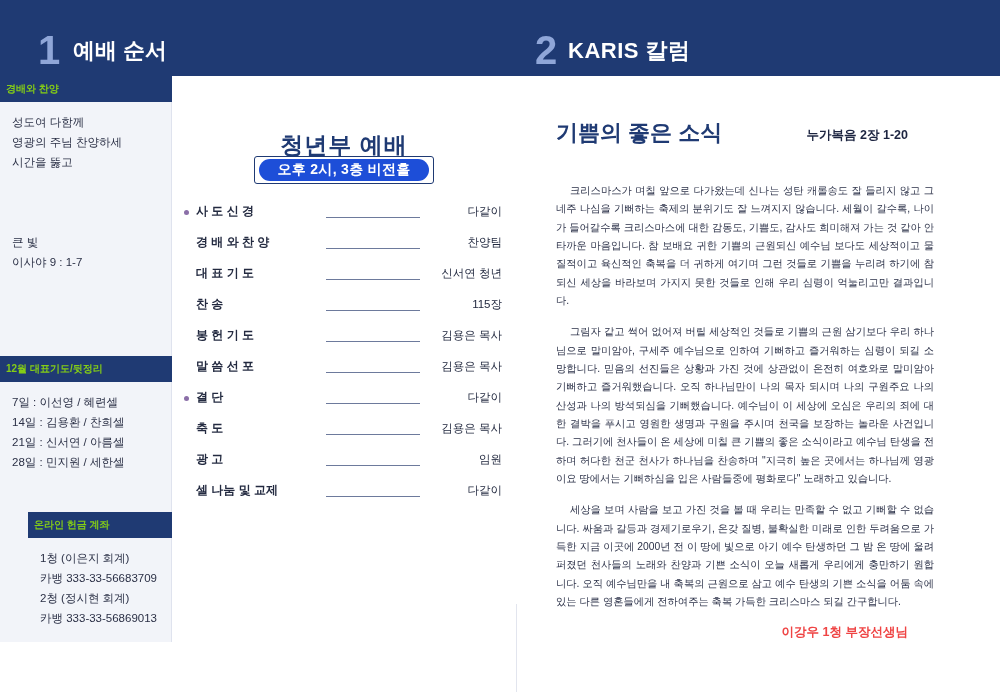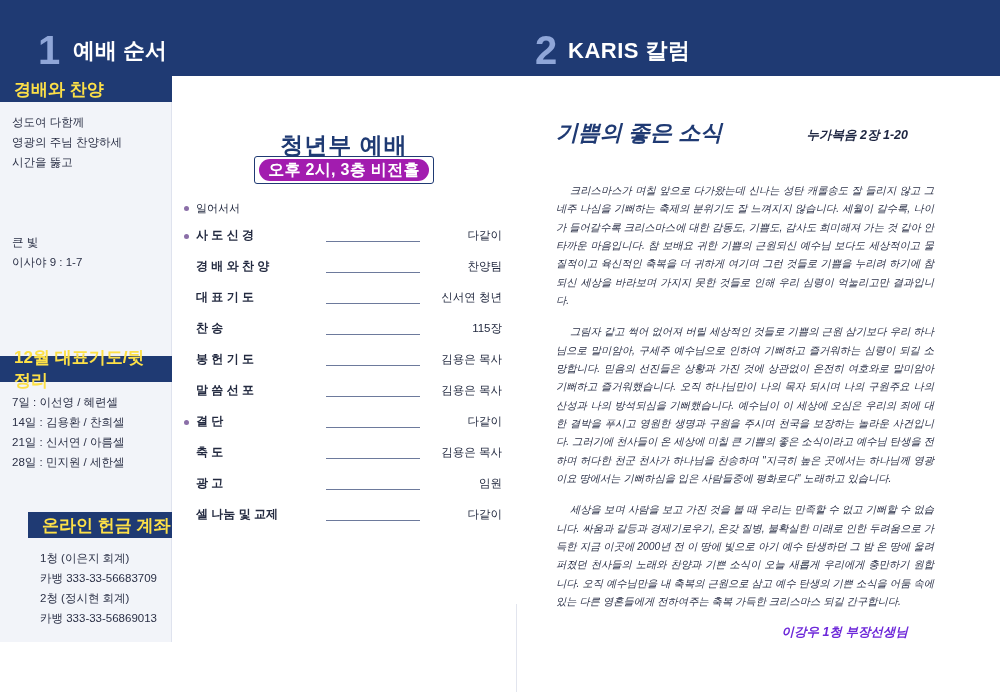--- a/index.html
+++ b/index.html
@@ -37,23 +37,23 @@
   .banner-num.two { left:535px; top:30px; }
   .banner-title.two { left:568px; top:40px; letter-spacing:0.5px; }
 
   
   .sidebar {
     position:absolute; left:0; top:76px; width:172px; height:566px;
     background:#f2f4f9;
     border-right:1px solid #dfe3ee;
   }
   .side-head {
-    background:#1f3a73; color:#fde047;
-    font-size:17px; font-weight:bold;
-    padding:6px 14px;
+    background:#1f3a73; color:#84cc16;
+    font-size:10px; font-weight:bold;
+    padding:6px 6px;
     height:26px;
     display:flex; align-items:center;
   }
   .side-body {
     padding:10px 12px 12px 12px;
     font-size:11.5px; color:#2a2f45;
     line-height:1.75;
   }
   .side-body div { white-space:nowrap; }
   .sec { position:absolute; left:0; width:172px; }
@@ -70,23 +70,23 @@
   .center-title {
     position:absolute; left:0; top:38px; width:344px;
     text-align:center;
     font-size:23px; font-weight:bold; color:#1f3a73;
     letter-spacing:1px;
     margin-top:16px;
   }
   .time-pill {
     position:absolute; left:87px; top:83px;
     width:170px; height:22px;
-    background:#a21caf; color:#fff;
+    background:#1d4ed8; color:#fff;
     border-radius:11px;
-    font-size:16px; font-weight:bold;
+    font-size:14px; font-weight:bold;
     display:flex; align-items:center; justify-content:center;
     letter-spacing:0.3px;
   }
   .pill-frame {
     position:absolute; left:82px; top:80px;
     width:180px; height:28px;
     border:1px solid #1f3a73;
     border-radius:3px;
   }
 
@@ -128,42 +128,41 @@
     min-width:74px;
     text-align:right;
     font-size:11.5px;
     white-space:nowrap;
   }
 
   
   .right {
     position:absolute; left:516px; top:76px; width:484px; height:528px;
     background:#ffffff;
-    font-style:italic;
   }
   .col-title {
     position:absolute; left:40px; top:42px;
     font-size:22px; font-weight:bold; color:#1f3a73;
   }
   .col-ref {
     position:absolute; right:92px; top:51px;
     font-size:12.5px; font-weight:bold; color:#1c2440;
   }
   .col-body {
     position:absolute; left:40px; top:106px; width:378px;
     font-size:10.3px;
     line-height:1.78;
     color:#2b3category;
     color:#2b3148;
     text-align:justify;
   }
   .col-body p { margin:0 0 13px 0; text-indent:14px; }
   .col-sign {
     position:absolute; right:92px; top:548px;
-    font-size:12.5px; font-weight:bold; color:#6d28d9;
+    font-size:12.5px; font-weight:bold; color:#ef4444;
   }
 
   
   .vdiv {
     position:absolute; left:516px; top:76px; width:1px; height:616px;
     background:#e2e5ee;
   }
 </style>
 </head>
 <body>
@@ -218,24 +217,20 @@
 
   </div>
 
   <div class="center">
     <div class="center-title">청년부 예배</div>
     <div class="pill-frame"></div>
     <div class="time-pill">오후 2시, 3층 비전홀</div>
 
     <div class="order-list">
 
-      <div class="order-row small">
-        <span class="bullet"></span>
-        <span class="o-label plain">일어서서</span>
-      </div>
 
       <div class="order-row">
         <span class="bullet"></span>
         <span class="o-label">사 도 신 경</span>
         <span class="o-dots"></span>
         <span class="o-person">다같이</span>
       </div>
 
       <div class="order-row">
         <span class="o-label">경 배 와 찬 양</span>

